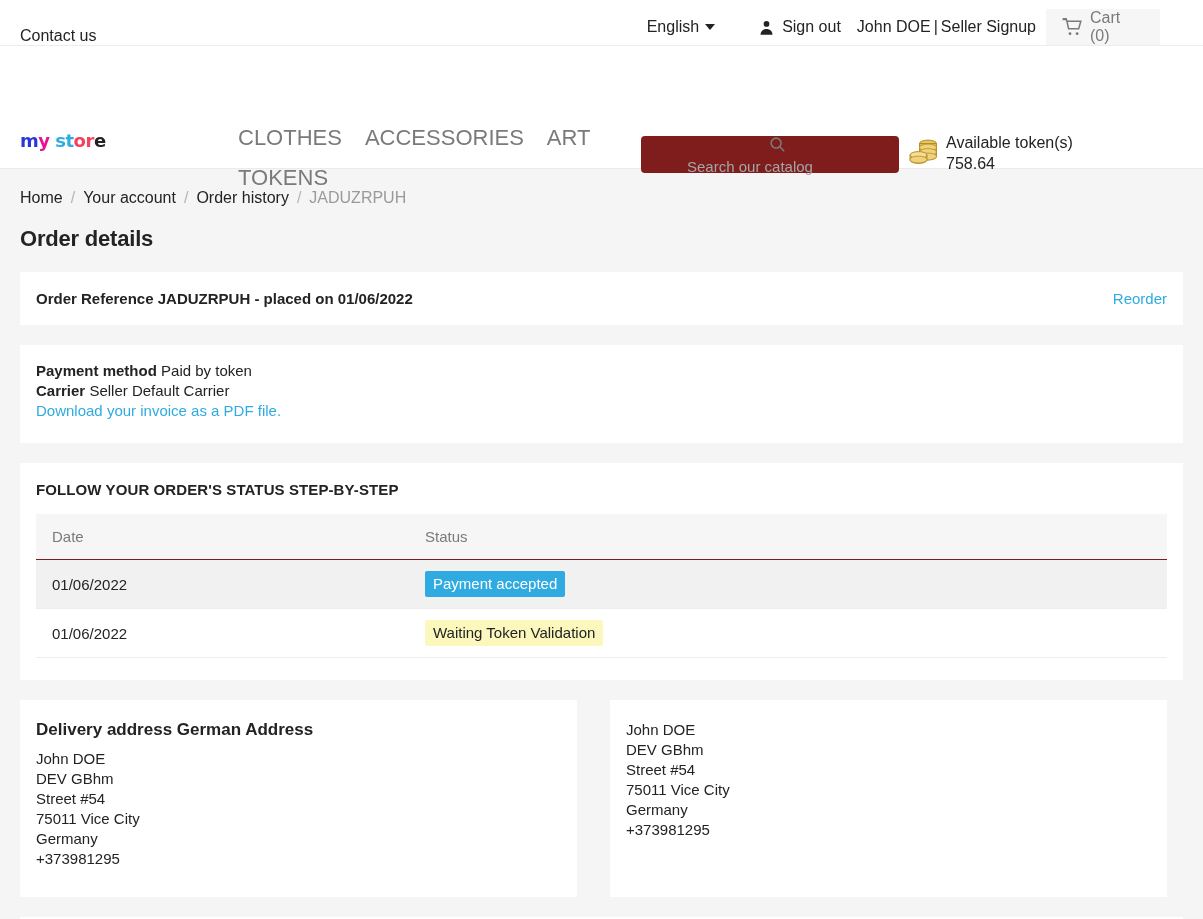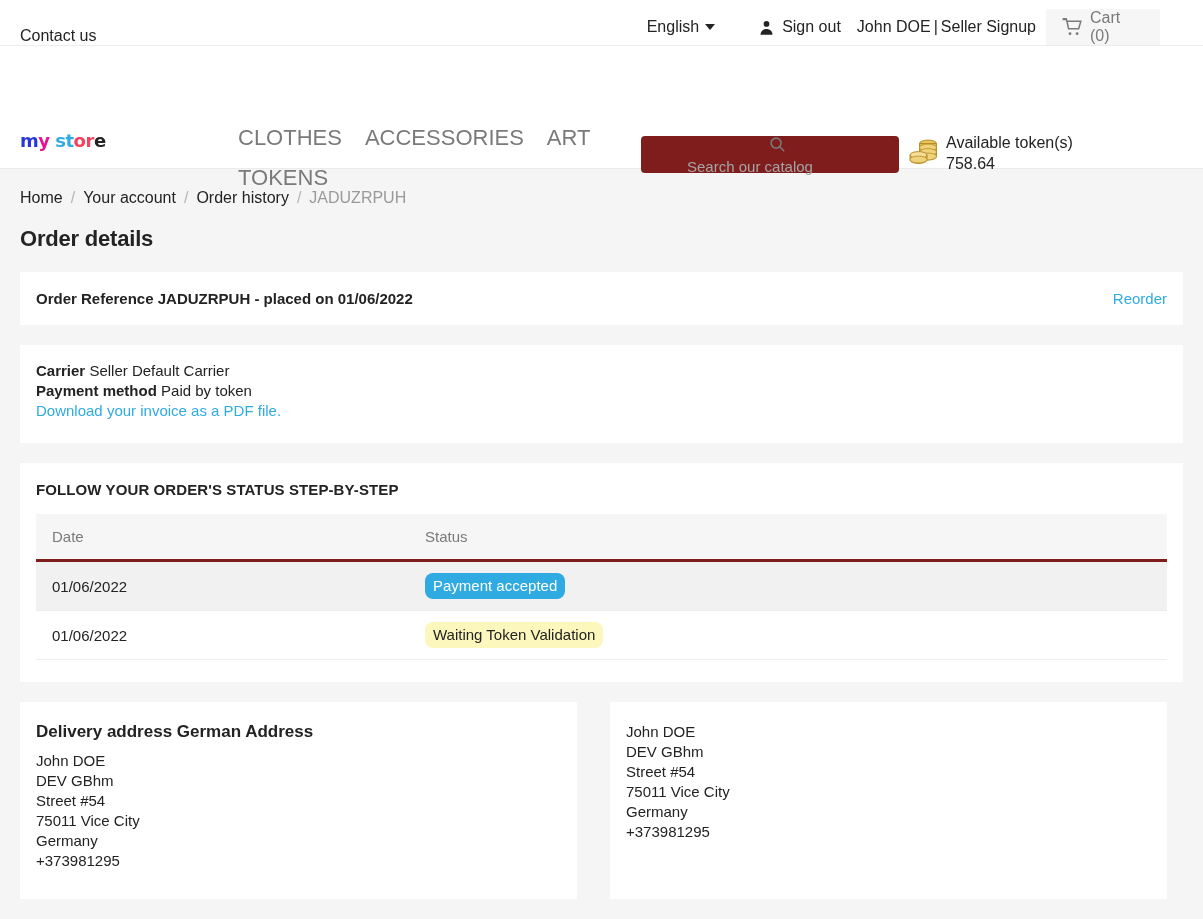--- a/index.html
+++ b/index.html
@@ -181,36 +181,36 @@
     margin-bottom: 16px; letter-spacing: 0.1px;
   }
   table.status-table { width: 100%; border-collapse: collapse; }
   table.status-table th {
     background: #f6f6f6;
     color: #7a7a7a;
     font-weight: normal;
     font-size: 15px;
     text-align: left;
     padding: 14px 16px;
-    border-bottom: 3px solid #7f1d1d;
+    border-bottom: 1px solid #7f1d1d;
   }
   table.status-table td {
     padding: 11px 16px;
     font-size: 15px;
     border-bottom: 1px solid #ededed;
     vertical-align: middle;
   }
   table.status-table tr.alt td { background: #f1f1f1; }
   table.status-table th.col-date, table.status-table td.col-date { width: 373px; }
   .badge {
     display: inline-block;
     padding: 4px 8px;
     font-size: 15px;
     line-height: 18px;
-    border-radius: 8px;
+    border-radius: 2px;
   }
 
   
   .addr-row { display: flex; gap: 33px; margin-top: 20px; }
   .addr-card {
     background: #ffffff;
     width: 557px;
     padding: 20px 16px 28px 16px;
   }
   .addr-title { font-size: 17px; font-weight: bold; margin-bottom: 9px; }
@@ -309,26 +309,26 @@
 
   <h1 class="page-title">Order details</h1>
 
   <div class="card card-ref">
     <div class="ref-text">Order Reference JADUZRPUH - placed on 01/06/2022</div>
     <a class="reorder-link">Reorder</a>
   </div>
 
   <div class="card card-info">
     <div>
+      <span class="lbl">Payment method</span>
+      <span>Paid by token</span>
+    </div>
+    <div>
       <span class="lbl">Carrier</span>
       <span>Seller Default Carrier</span>
-    </div>
-    <div>
-      <span class="lbl">Payment method</span>
-      <span>Paid by token</span>
     </div>
     <div>
       <a class="invoice-link">Download your invoice as a PDF file.</a>
     </div>
   </div>
 
   <div class="card card-status">
     <div class="status-title">FOLLOW YOUR ORDER'S STATUS STEP-BY-STEP</div>
     <table class="status-table">
       <thead>

